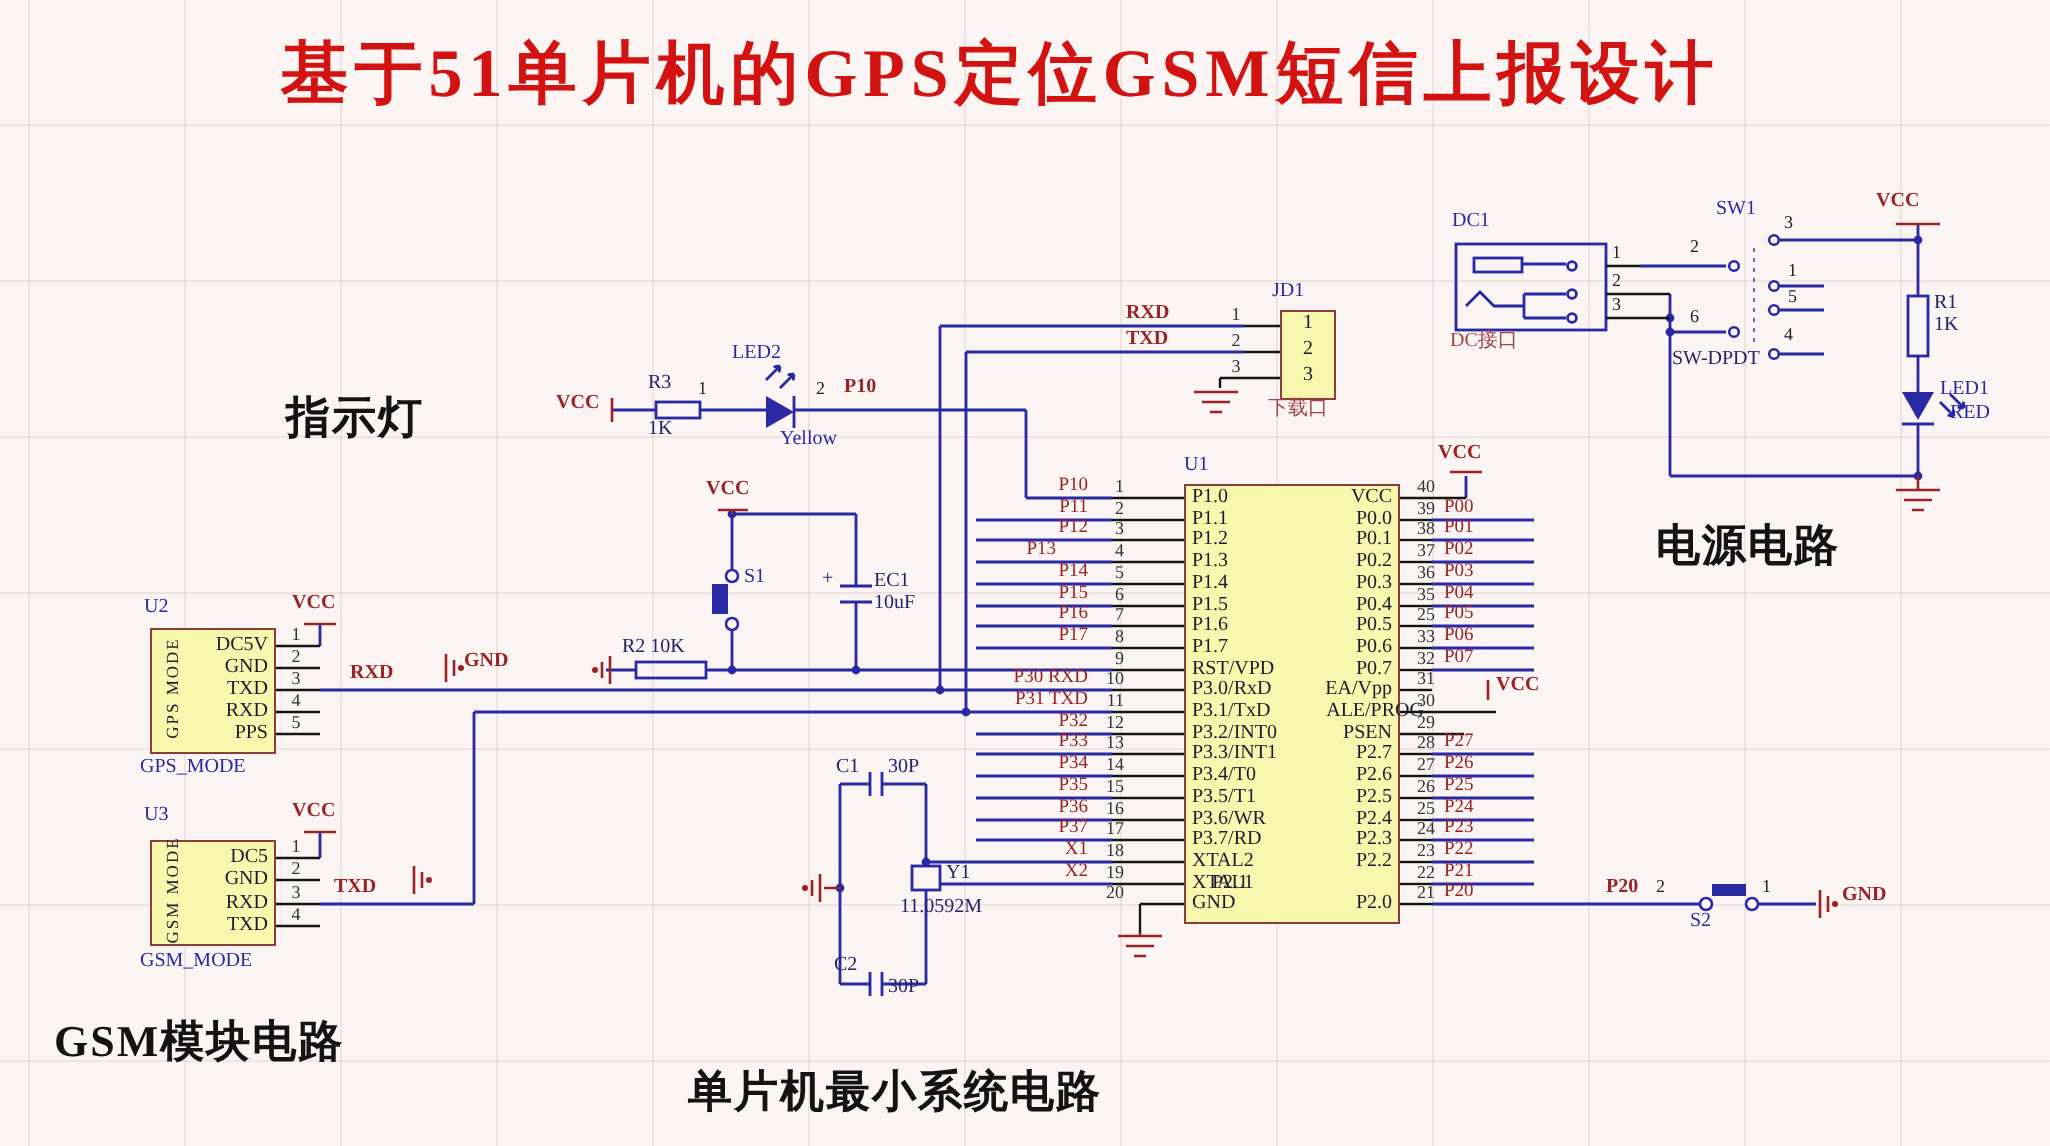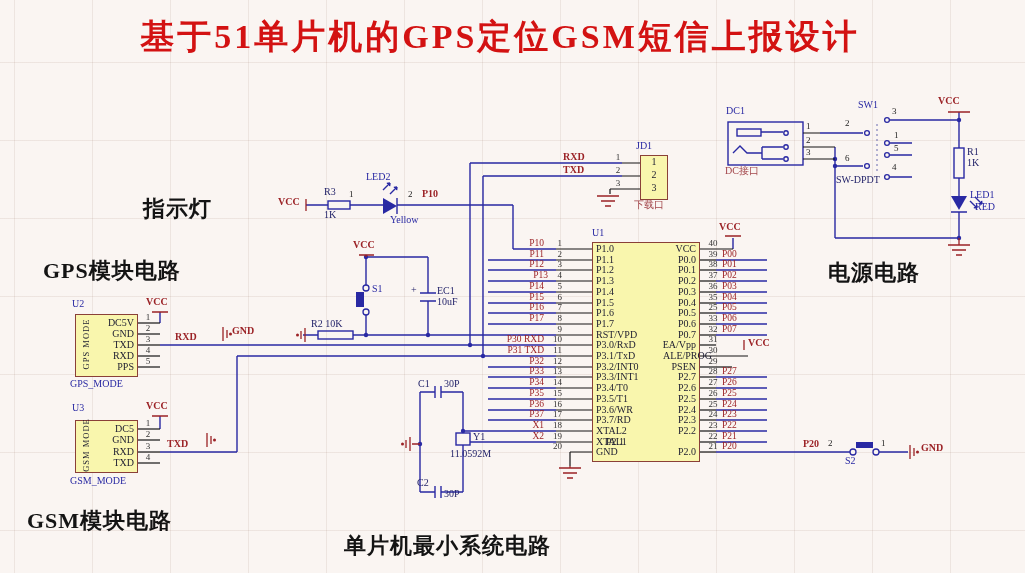--- a/index.html
+++ b/index.html
@@ -204,41 +204,40 @@
         <line x1="138" y1="367" x2="160" y2="367" stroke="#151515" stroke-width="1.2"></line>
         <line x1="138" y1="429" x2="160" y2="429" stroke="#151515" stroke-width="1.2"></line>
         <line x1="138" y1="440" x2="160" y2="440" stroke="#151515" stroke-width="1.2"></line>
         <line x1="138" y1="452" x2="160" y2="452" stroke="#151515" stroke-width="1.2"></line>
         <line x1="138" y1="463" x2="160" y2="463" stroke="#151515" stroke-width="1.2"></line>
       </g>
   </svg>
 
   <div id="title">基于51单片机的GPS定位GSM短信上报设计</div>
   <div class="heading" style="left:143px;top:194px">指示灯</div>
-  <div class="heading" style="left:43px;top:256px">GPS模块电路</div>
   <div class="heading" style="left:27px;top:506px">GSM模块电路</div>
   <div class="heading" style="left:344px;top:531px">单片机最小系统电路</div>
   <div class="heading" style="left:828px;top:258px">电源电路</div>
 
   <span class="vbody" style="left:55px;top:339px">GPS MODE</span>
   <span class="vbody" style="left:55px;top:440px">GSM MODE</span>
 
   <div id="labels">
       <span class="lab pin-name" style="left: 596px; top: 244px;">P1.0</span>
       <span class="lab pin-num" style="left: 534px; top: 239px; width: 28px; text-align: right; display: inline-block;">1</span>
       <span class="lab net" style="left: 428px; top: 239px; width: 116px; text-align: right; display: inline-block;">P10</span>
       <span class="lab pin-name" style="left: 596px; top: 255px;">P1.1</span>
       <span class="lab pin-num" style="left: 534px; top: 250px; width: 28px; text-align: right; display: inline-block;">2</span>
       <span class="lab net" style="left: 428px; top: 250px; width: 116px; text-align: right; display: inline-block;">P11</span>
       <span class="lab pin-name" style="left: 596px; top: 265px;">P1.2</span>
       <span class="lab pin-num" style="left: 534px; top: 260px; width: 28px; text-align: right; display: inline-block;">3</span>
       <span class="lab net" style="left: 428px; top: 260px; width: 116px; text-align: right; display: inline-block;">P12</span>
       <span class="lab pin-name" style="left: 596px; top: 276px;">P1.3</span>
       <span class="lab pin-num" style="left: 534px; top: 271px; width: 28px; text-align: right; display: inline-block;">4</span>
-      <span class="lab net" style="left: 428px; top: 271px; width: 120px; text-align: right; display: inline-block;">P13</span>
+      <span class="lab net" style="left: 428px; top: 271px; width: 100px; text-align: right; display: inline-block;">P13</span>
       <span class="lab pin-name" style="left: 596px; top: 287px;">P1.4</span>
       <span class="lab pin-num" style="left: 534px; top: 282px; width: 28px; text-align: right; display: inline-block;">5</span>
       <span class="lab net" style="left: 428px; top: 282px; width: 116px; text-align: right; display: inline-block;">P14</span>
       <span class="lab pin-name" style="left: 596px; top: 298px;">P1.5</span>
       <span class="lab pin-num" style="left: 534px; top: 293px; width: 28px; text-align: right; display: inline-block;">6</span>
       <span class="lab net" style="left: 428px; top: 293px; width: 116px; text-align: right; display: inline-block;">P15</span>
       <span class="lab pin-name" style="left: 596px; top: 308px;">P1.6</span>
       <span class="lab pin-num" style="left: 534px; top: 303px; width: 28px; text-align: right; display: inline-block;">7</span>
       <span class="lab net" style="left: 428px; top: 303px; width: 116px; text-align: right; display: inline-block;">P16</span>
       <span class="lab pin-name" style="left: 596px; top: 319px;">P1.7</span>

